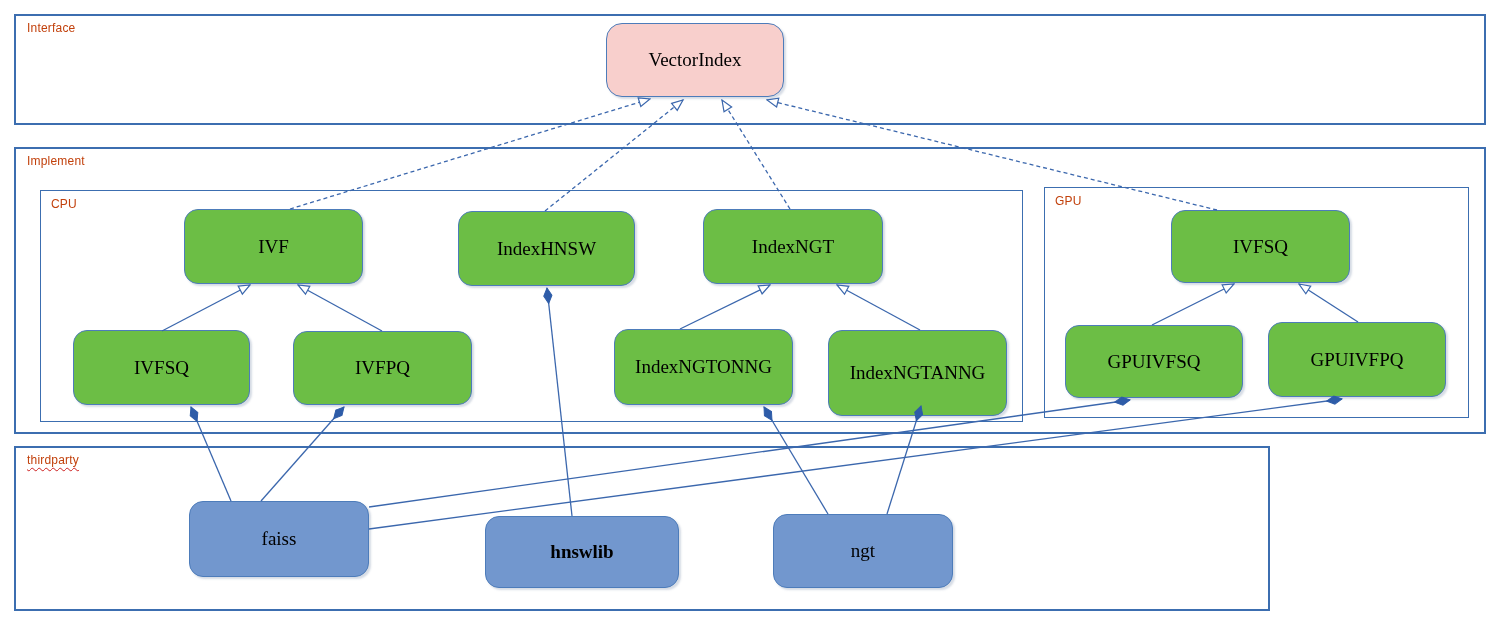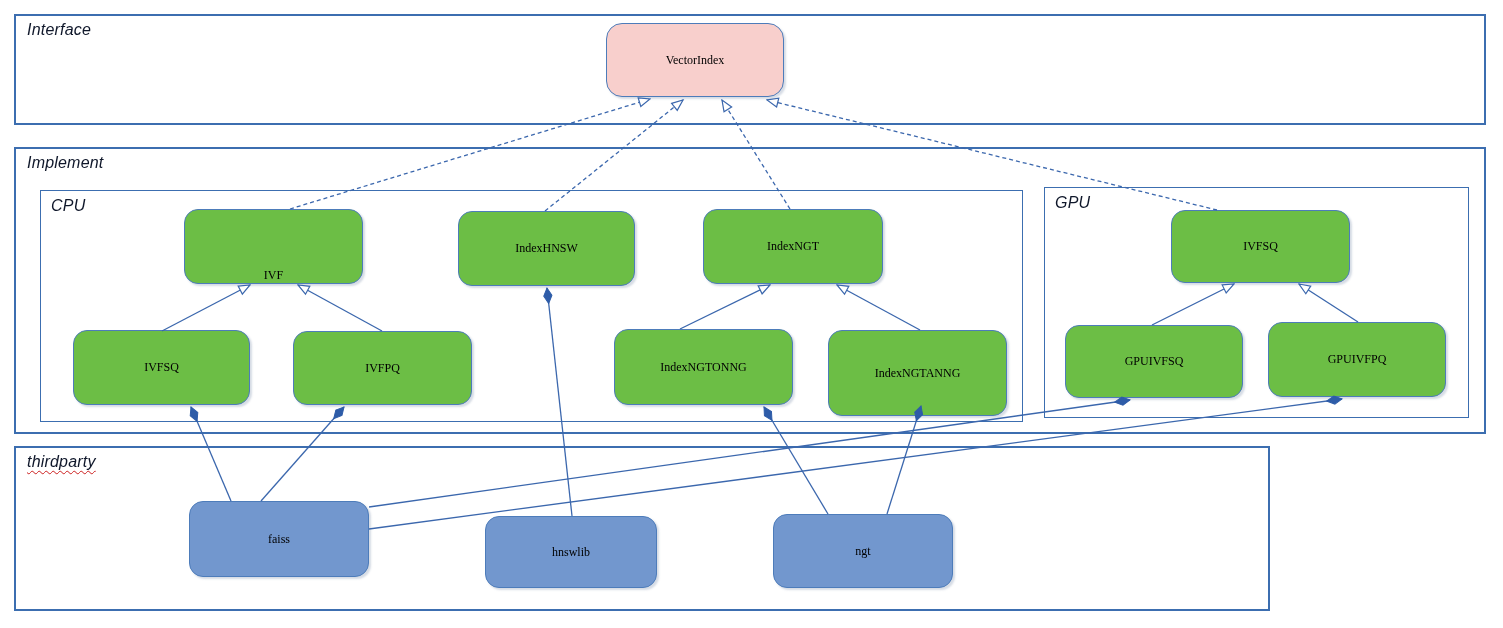--- a/index.html
+++ b/index.html
@@ -18,41 +18,40 @@
   }
   .group{
     position:absolute;
     border:1.5px solid #3c6eb0;
     background:transparent;
     box-sizing:border-box;
   }
   .section-label,.group-label{
     position:absolute;
     top:5px;left:11px;
-    font-size:16px;
-    color:#0f172a;
+    font-size:12px;
+    color:#c2410c;
     letter-spacing:0.2px;
-    font-style:italic;
   }
   .group-label{top:6px;left:10px;}
   .misspelled{
     text-decoration-line:underline;
     text-decoration-style:wavy;
     text-decoration-color:#cc2020;
     text-decoration-thickness:1px;
     text-underline-offset:3px;
   }
   .node{
     position:absolute;
     box-sizing:border-box;
     border:1.5px solid #4d7cba;
     border-radius:14px;
     display:flex;align-items:center;justify-content:center;
     font-family:"Liberation Serif", serif;
-    font-size:12px;
+    font-size:19px;
     color:#000;
     box-shadow:2px 2px 2px rgba(120,140,170,0.30);
   }
   .node-green{background:#6cbe45;}
   .node-pink{background:#f8cfcc;}
   .node-blue{background:#7297ce;}
   .edges{
     position:absolute;left:0;top:0;
     pointer-events:none;
   }
@@ -79,21 +78,21 @@
   </div>
 
   <div class="group" style="left:1044px;top:187px;width:425px;height:231px;">
     <span class="group-label">GPU</span>
   </div>
 
   <div class="node node-pink" style="left:606px;top:23px;width:178px;height:74px;border-radius:16px;">
     <span>VectorIndex</span>
   </div>
 
-  <div class="node node-green" style="left:184px;top:209px;width:179px;height:75px;align-items:flex-end;">
+  <div class="node node-green" style="left:184px;top:209px;width:179px;height:75px;">
     <span>IVF</span>
   </div>
 
   <div class="node node-green" style="left:458px;top:211px;width:177px;height:75px;">
     <span>IndexHNSW</span>
   </div>
 
   <div class="node node-green" style="left:703px;top:209px;width:180px;height:75px;">
     <span>IndexNGT</span>
   </div>
@@ -123,21 +122,21 @@
   </div>
 
   <div class="node node-green" style="left:1268px;top:322px;width:178px;height:75px;">
     <span>GPUIVFPQ</span>
   </div>
 
   <div class="node node-blue" style="left:189px;top:501px;width:180px;height:76px;">
     <span>faiss</span>
   </div>
 
-  <div class="node node-blue" style="left:485px;top:516px;width:172px;height:72px;">
+  <div class="node node-blue" style="left:485px;top:516px;width:194px;height:72px;font-weight:bold;">
     <span>hnswlib</span>
   </div>
 
   <div class="node node-blue" style="left:773px;top:514px;width:180px;height:74px;">
     <span>ngt</span>
   </div>
 
   <svg class="edges" width="1503" height="628" viewBox="0 0 1503 628">
     <defs>
       <marker id="hollowArrow" markerUnits="userSpaceOnUse" markerWidth="14" markerHeight="12" refX="12.5" refY="6" orient="auto">

